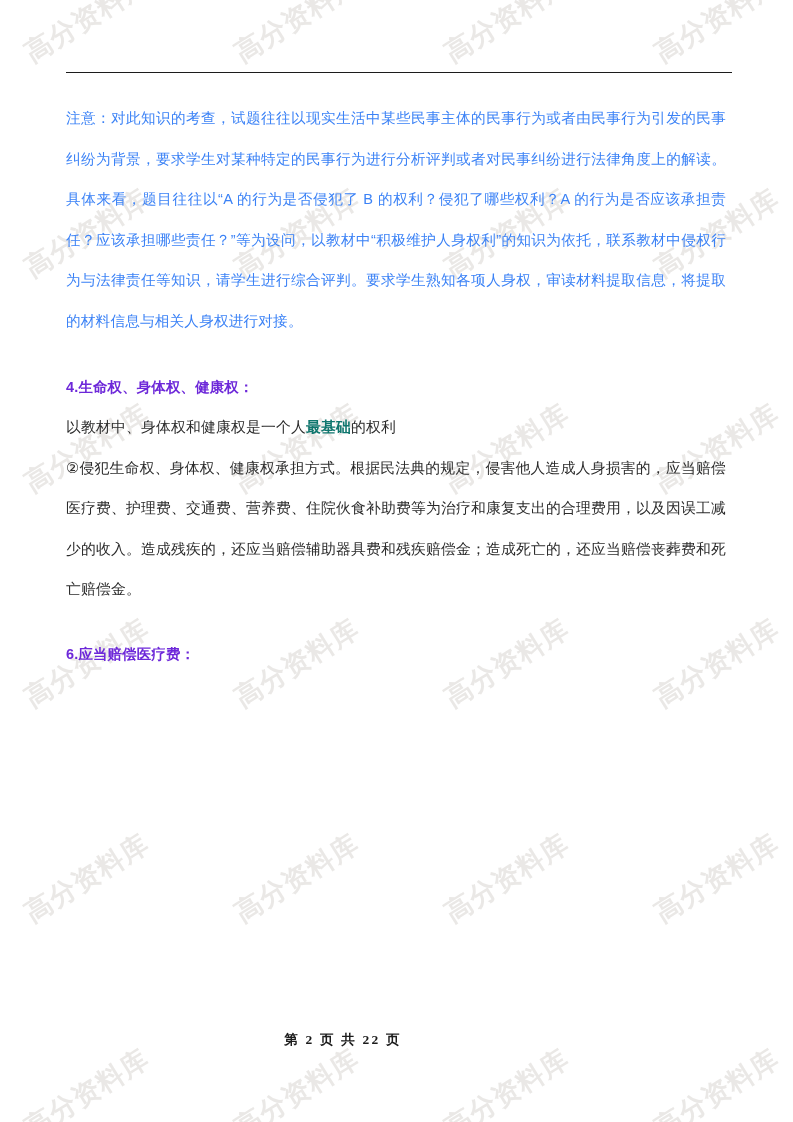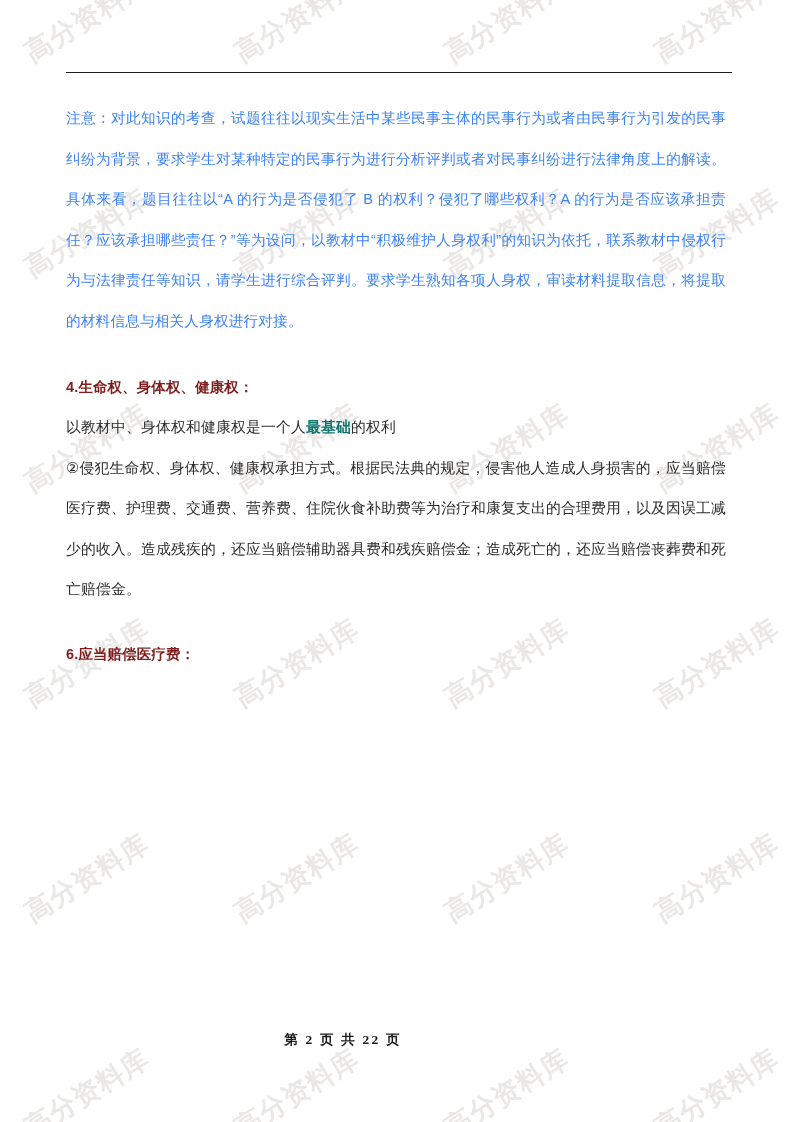--- a/index.html
+++ b/index.html
@@ -74,21 +74,21 @@
     letter-spacing: .2px;
   }
 
   p.note {
     color: #3b82f6;
     font-weight: 400;
     margin-bottom: 14px;
   }
 
   p.heading {
-    color: #7f1d1d;
+    color: #6d28d9;
     font-weight: 700;
     font-size: 14.4px;
     line-height: 40px;
   }
   p.heading .num { font-weight: 700; }
   p.heading .tail { font-weight: 400; }
 
   p.item {
     color: #2b2b2b;
     font-size: 14.8px;

